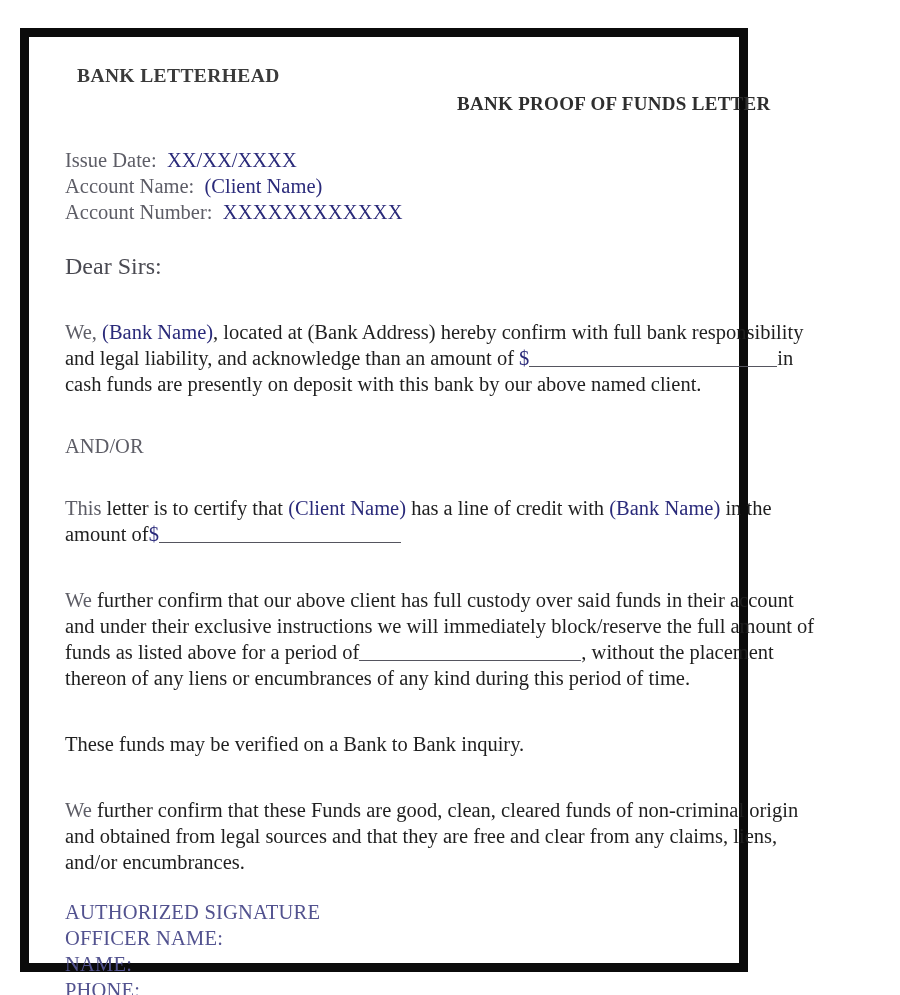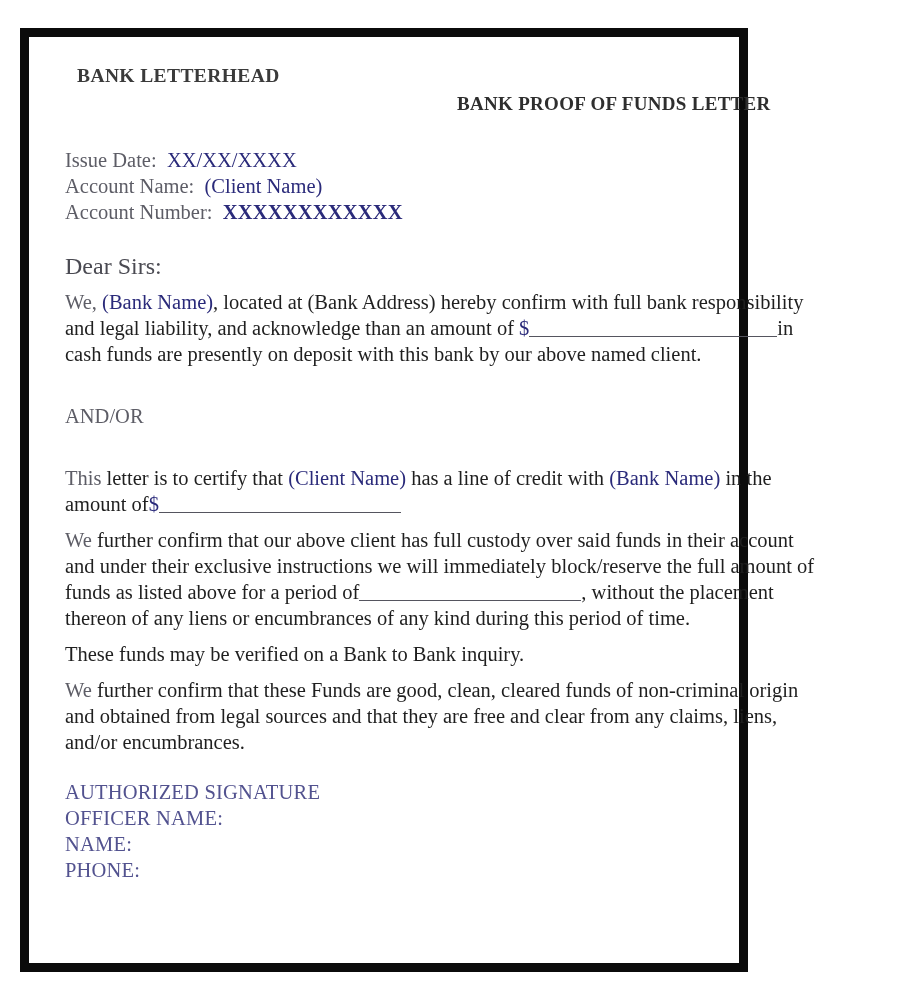--- a/index.html
+++ b/index.html
@@ -77,32 +77,32 @@
     margin-left: 2px;
   }
   .meta-line {
     font-size: 20.5px;
     line-height: 26px;
     color: #5d5d66;
     white-space: nowrap;
   }
   .meta-label { color: #5d5d66; }
   .meta-value { color: #2a2a7a; }
-  .meta-value.wide { letter-spacing: 0.2px; font-weight: bold; }
+  .meta-value.wide { letter-spacing: 0.2px; }
 
   
   .salutation {
     margin-top: 28px;
     margin-left: 2px;
     font-size: 24px;
     line-height: 26px;
     color: #4a4a52;
   }
   .para {
-    margin-top: 10px;
+    margin-top: 40px;
     margin-left: 2px;
     width: 752px;
     font-size: 20.5px;
     line-height: 26px;
     color: #1f1f1f;
     text-align: left;
   }
   .para.tight { margin-top: 36px; }
   .lead-gray { color: #5d5d66; }
   .blue { color: #2a2a7a; }

